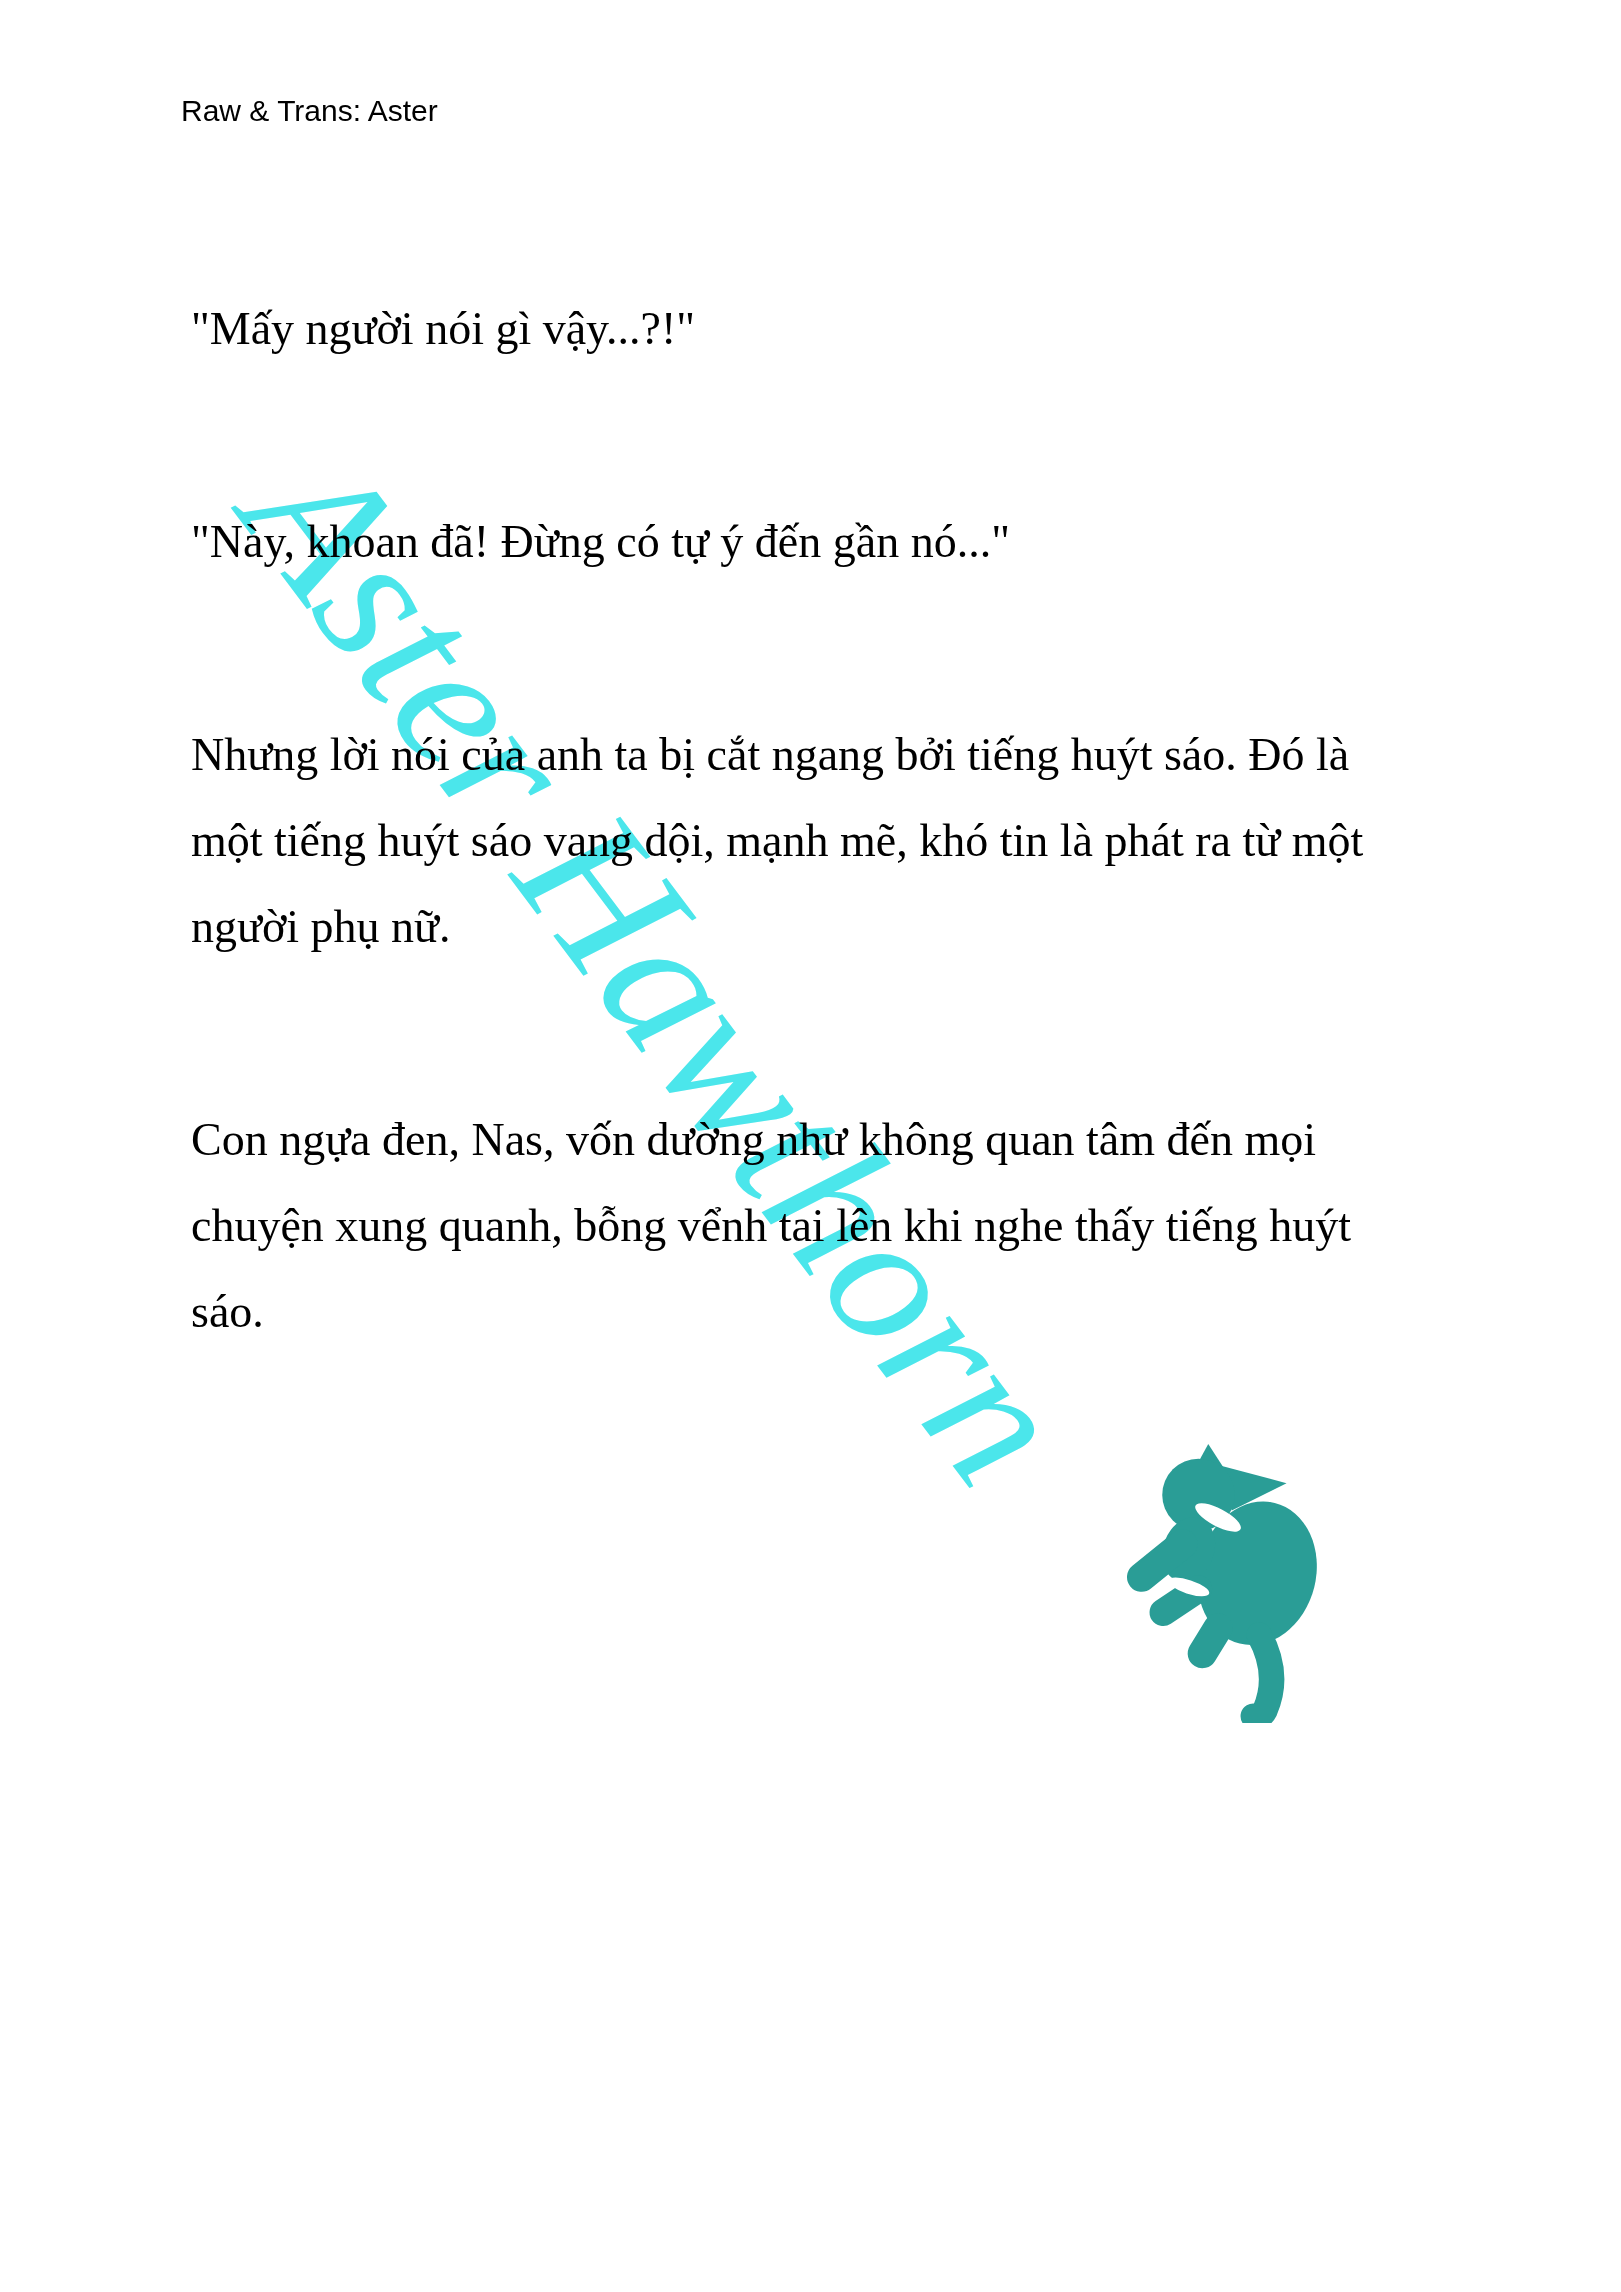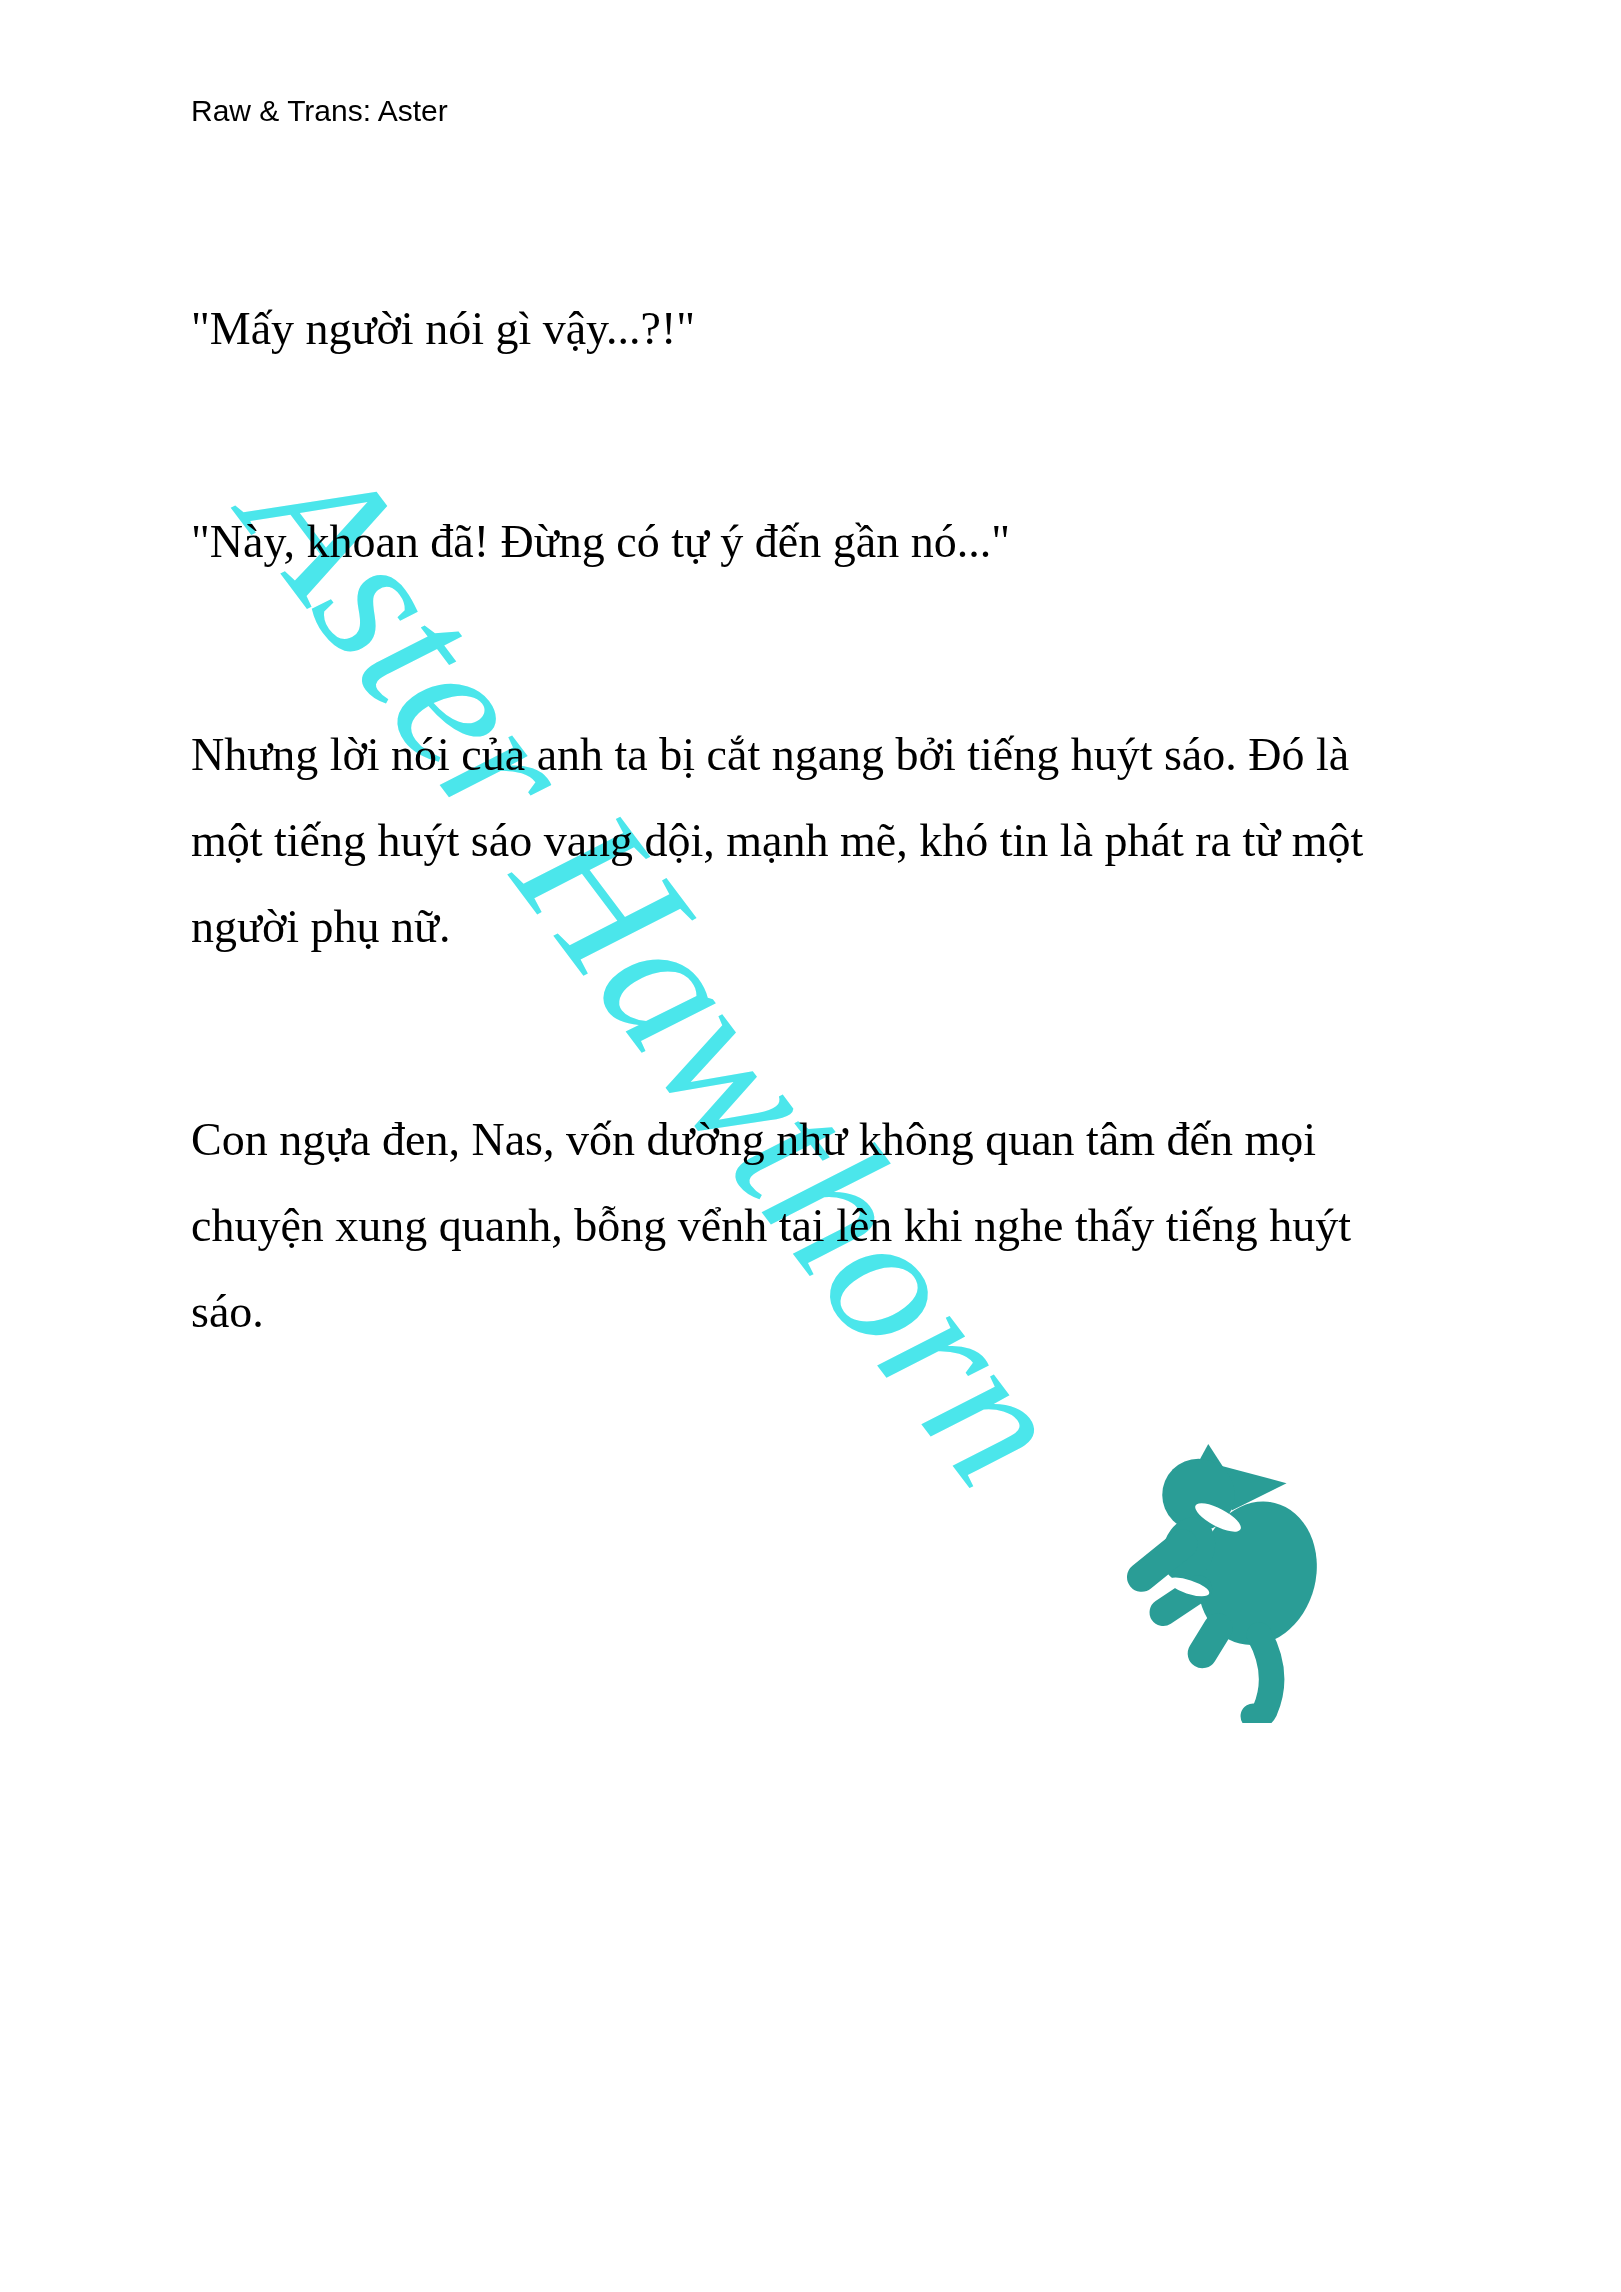--- a/index.html
+++ b/index.html
@@ -11,21 +11,21 @@
     position: relative;
     width: 1621px;
     height: 2293px;
     background: var(--bg-color, #ffffff);
     overflow: hidden;
     font-family: "Liberation Serif", serif;
     color: var(--text-color, #000000);
   }
   .header-credit {
     position: absolute;
-    left: 191px;
+    left: 181px;
     top: 94px;
     font-family: "Liberation Sans", sans-serif;
     font-size: 30px;
     color: var(--text-color, #000000);
     white-space: nowrap;
     z-index: 3;
   }
   .watermark {
     position: absolute;
     left: 19.6px;

